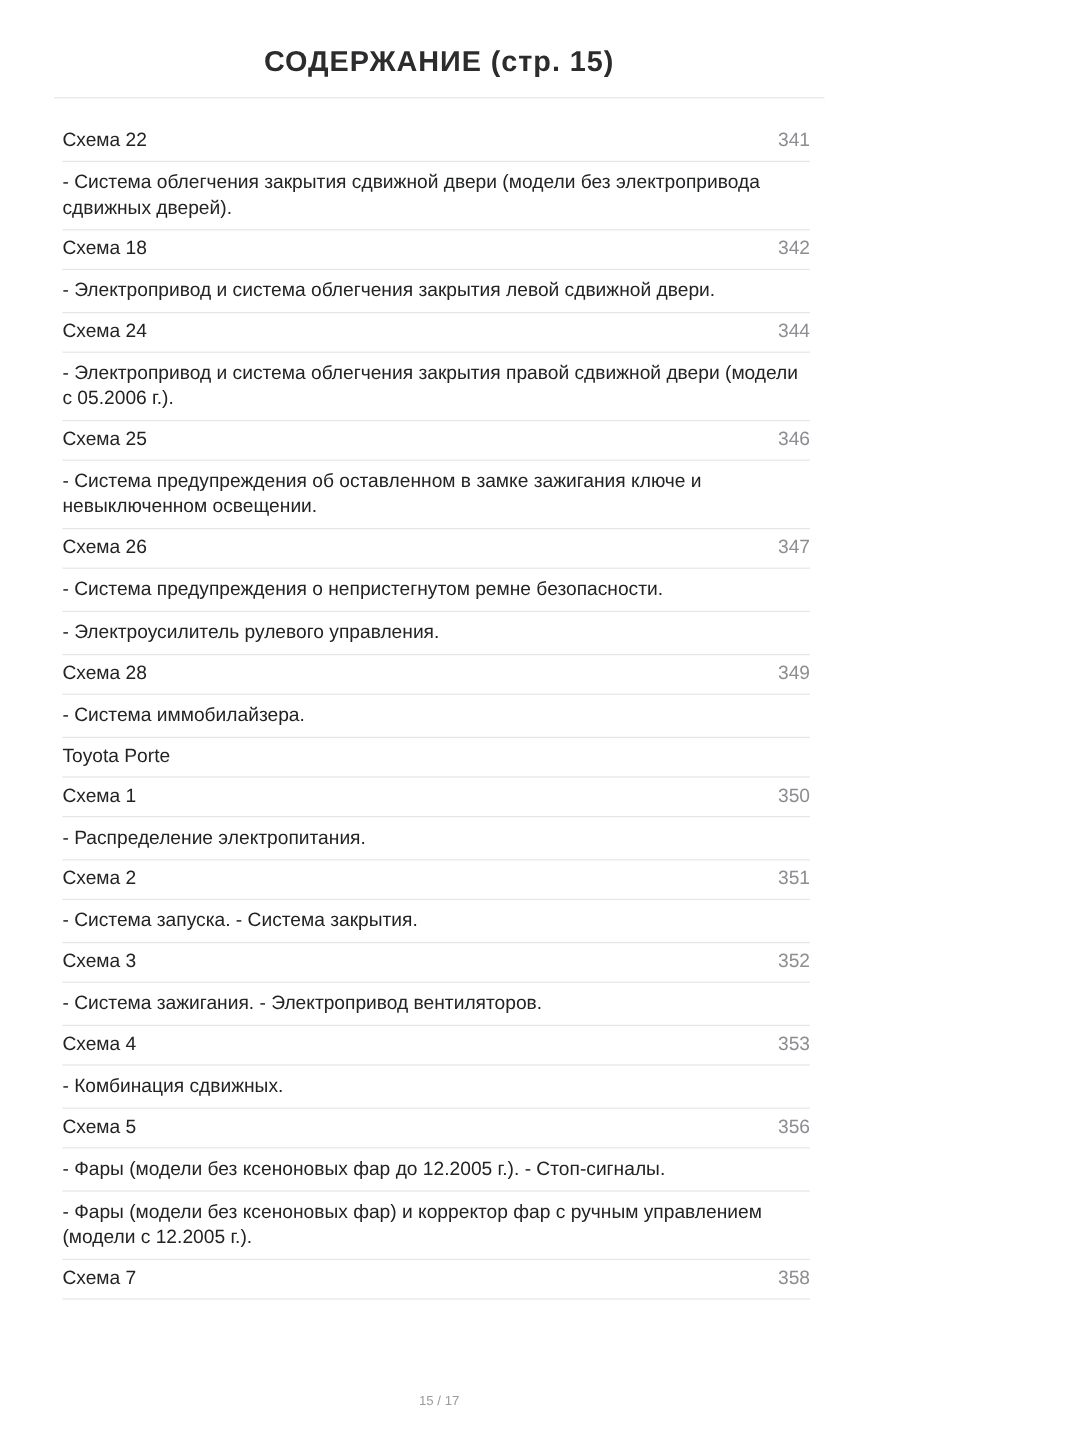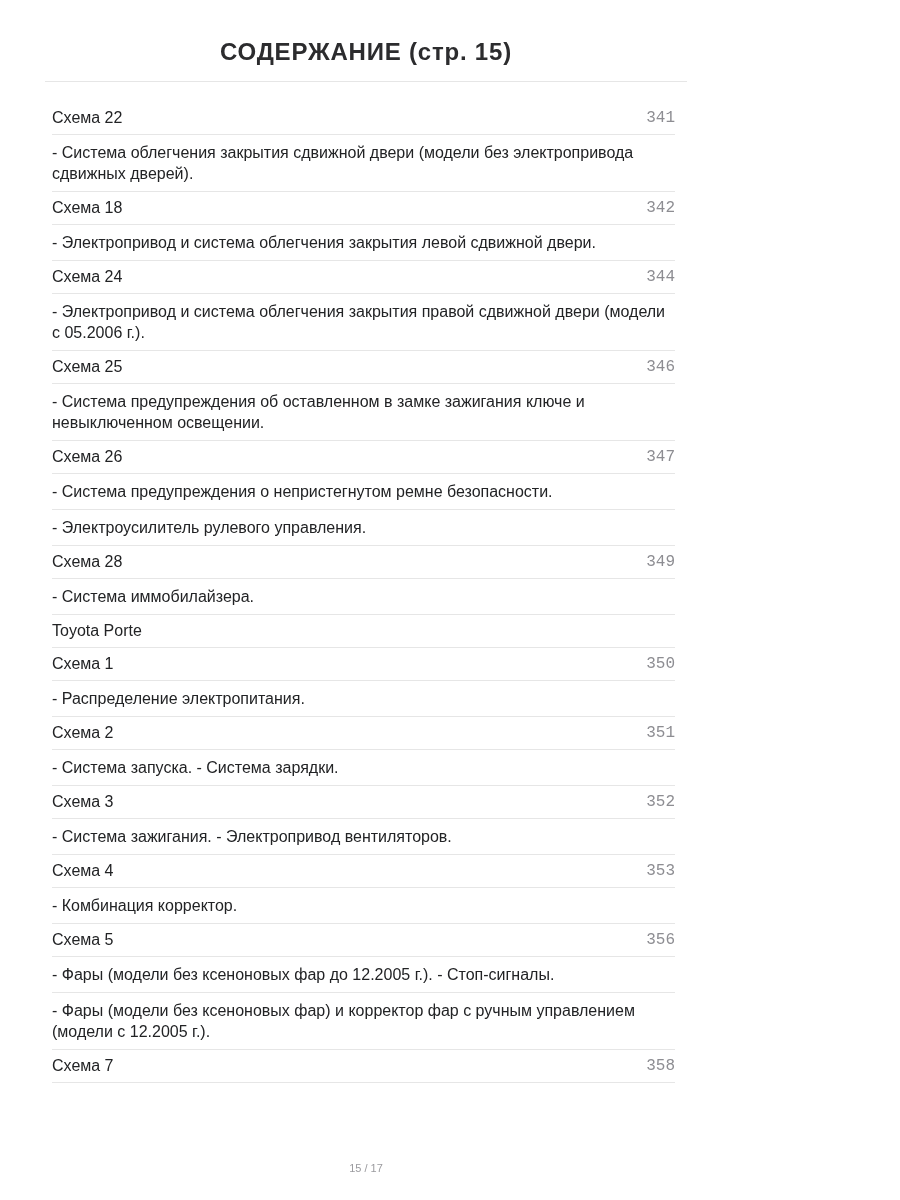--- a/index.html
+++ b/index.html
@@ -50,21 +50,20 @@
     align-items: flex-end;
     gap: 22px;
   }
   .entry-label {
     color: var(--text_primary);
   }
   .page-num {
     color: var(--text_muted);
     white-space: nowrap;
     padding-left: 12px;
-    font-family: Liberation Mono, monospace;
   }
   .desc-row {
     color: var(--text_primary);
     line-height: 21px;
     padding: 7px 0 7px 0;
   }
   .footer {
     position: absolute;
     bottom: 26px;
     left: 0;
@@ -127,33 +126,33 @@
   <div class="row label-row">
     <span class="entry-label">Схема 1</span>
     <span class="page-num">350</span>
   </div>
   <div class="row desc-row">- Распределение электропитания.</div>
 
   <div class="row label-row">
     <span class="entry-label">Схема 2</span>
     <span class="page-num">351</span>
   </div>
-  <div class="row desc-row">- Система запуска. - Система зарядки.</div>
+  <div class="row desc-row">- Система запуска. - Система закрытия.</div>
 
   <div class="row label-row">
     <span class="entry-label">Схема 3</span>
     <span class="page-num">352</span>
   </div>
   <div class="row desc-row">- Система зажигания. - Электропривод вентиляторов.</div>
 
   <div class="row label-row">
     <span class="entry-label">Схема 4</span>
     <span class="page-num">353</span>
   </div>
-  <div class="row desc-row">- Комбинация корректор.</div>
+  <div class="row desc-row">- Комбинация сдвижных.</div>
 
   <div class="row label-row">
     <span class="entry-label">Схема 5</span>
     <span class="page-num">356</span>
   </div>
   <div class="row desc-row">- Фары (модели без ксеноновых фар до 12.2005 г.). - Стоп-сигналы.</div>
 
   <div class="row desc-row">- Фары (модели без ксеноновых фар) и корректор фар с ручным управлением (модели с 12.2005 г.).</div>
 
   <div class="row label-row">

